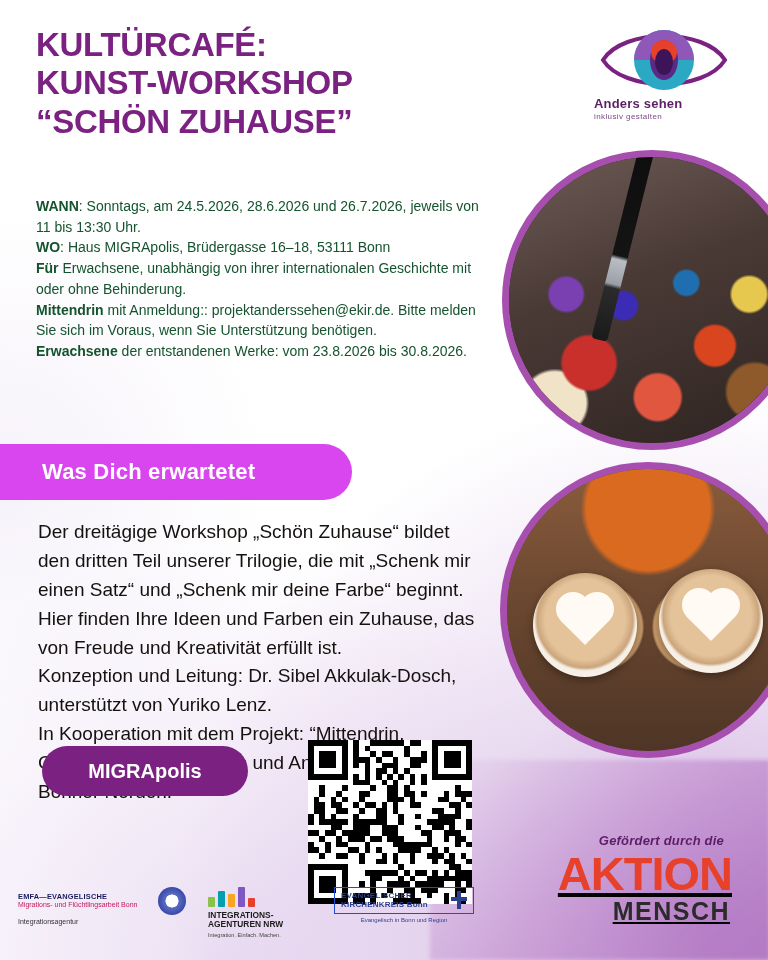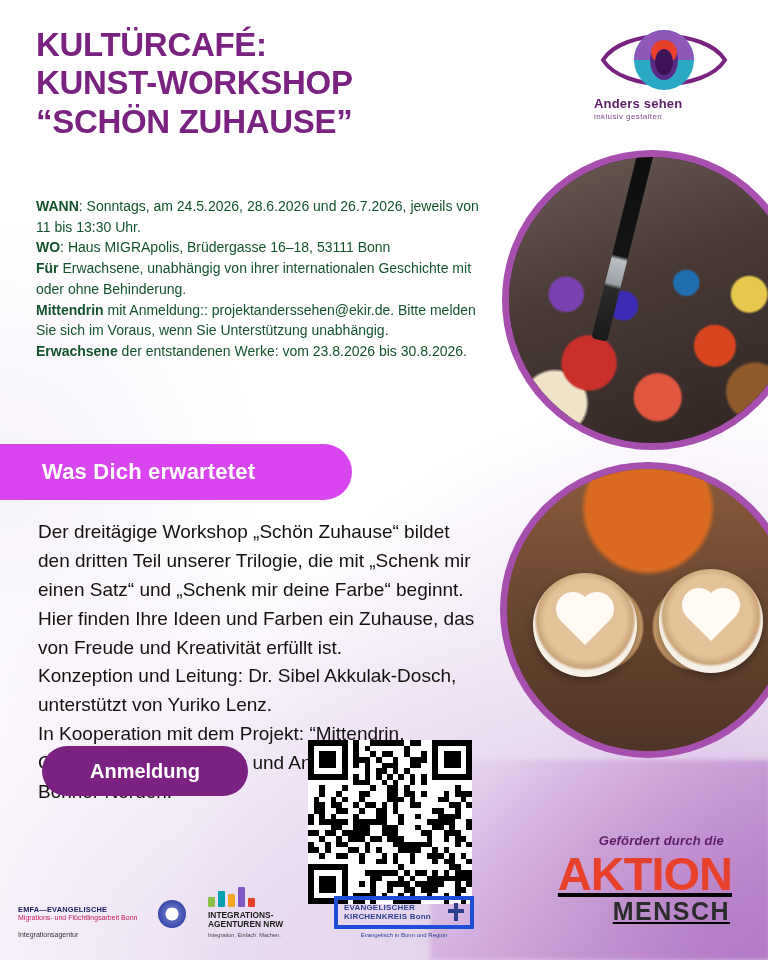--- a/index.html
+++ b/index.html
@@ -281,21 +281,20 @@
     margin-top: 2px;
     margin-right: 2px;
   }
 
   
   .partners {
     position: absolute;
     left: 18px;
     bottom: 22px;
     display: flex;
-    align-items: flex-end;
     gap: 22px;
   }
   .partner {
     background: rgba(255,255,255,0.0);
   }
   .p-emfa { width: 168px; }
   .p-emfa .row { display: flex; align-items: center; gap: 6px; }
   .p-emfa .txt1 { font-size: 7.4px; font-weight: bold; color: #1a1a5e; letter-spacing: 0.2px; line-height: 1.25; }
   .p-emfa .txt2 { font-size: 7px; color: #c2185b; line-height: 1.25; }
   .p-emfa .txt3 { font-size: 7px; color: #333; margin-top: 3px; }
@@ -303,21 +302,21 @@
     width: 28px; height: 28px; border-radius: 50%;
     background: radial-gradient(circle at 50% 50%, #ffffff 0 32%, #5c6bc0 34%, #3949ab 70%, #1a237e 100%);
     flex: 0 0 auto;
   }
   .p-ia { width: 104px; }
   .p-ia .bars { display: flex; align-items: flex-end; gap: 3px; height: 20px; margin-bottom: 4px; }
   .p-ia .bars i { display: block; width: 7px; border-radius: 1px; }
   .p-ia .t1 { font-size: 8.4px; font-weight: bold; color: #1b1b1b; line-height: 1.16; }
   .p-ia .t2 { font-size: 5.6px; color: #444; margin-top: 2px; }
   .p-ek { width: 140px; }
-  .p-ek .box { border: 4px solid #1d4ed8; padding: 3px 6px; display: flex; align-items: center; gap: 6px; }
+  .p-ek .box { border: 1px solid #1d4ed8; padding: 3px 6px; display: flex; align-items: center; gap: 6px; }
   .p-ek .t1 { font-size: 8px; font-weight: bold; color: #2b3f8f; line-height: 1.2; letter-spacing: 0.2px; }
   .p-ek .cross { width: 16px; height: 18px; position: relative; flex: 0 0 auto; }
   .p-ek .cross:before { content:""; position:absolute; left: 6px; top: 0; width: 4px; height: 18px; background: #2b3f8f; }
   .p-ek .cross:after { content:""; position:absolute; left: 0; top: 6px; width: 16px; height: 4px; background: #2b3f8f; }
   .p-ek .t2 { font-size: 6px; color: #2b3f8f; margin-top: 3px; text-align: center; }
 </style>
 </head>
 <body>
 
 <div class="poster">
@@ -357,38 +356,38 @@
       <div class="cup right">
           <div class="heart"></div>
         </div>
     </div>
   </div>
 
   <div class="info-block">
     <p><b>WANN</b><span>: Sonntags, am 24.5.2026, 28.6.2026 und 26.7.2026, jeweils von 11 bis 13:30 Uhr.</span></p>
     <p><b>WO</b><span>: Haus MIGRApolis, Brüdergasse 16–18, 53111 Bonn</span></p>
     <p><b>Für</b><span> Erwachsene, unabhängig von ihrer internationalen Geschichte mit oder ohne Behinderung.</span></p>
-    <p><b>Mittendrin</b><span> mit Anmeldung:: projektanderssehen@ekir.de. Bitte melden Sie sich im Voraus, wenn Sie Unterstützung unabhängig.</span></p>
+    <p><b>Mittendrin</b><span> mit Anmeldung:: projektanderssehen@ekir.de. Bitte melden Sie sich im Voraus, wenn Sie Unterstützung benötigen.</span></p>
     <p><b>Erwachsene</b><span> der entstandenen Werke: vom 23.8.2026 bis 30.8.2026.</span></p>
   </div>
 
   <div class="banner">
     <div class="banner-text">Was Dich erwartetet</div>
   </div>
 
   <div class="desc-block">
     <span>Der dreitägige Workshop „Schön Zuhause“ bildet den dritten Teil unserer Trilogie, die mit „Schenk mir einen Satz“ und „Schenk mir deine Farbe“ beginnt. Hier finden Ihre Ideen und Farben ein Zuhause, das von Freude und Kreativität erfüllt ist.</span>
     <br>
     <span>Konzeption und Leitung: Dr. Sibel Akkulak-Dosch, unterstützt von Yuriko Lenz.</span>
     <br>
     <span>In Kooperation mit dem Projekt: “Mittendrin. Gemeinsam gegen Hass und Antisemitismus im Bonner Norden.”</span>
   </div>
 
   <div class="cta">
-    <span class="cta-label">Anmeldung</span>
+    <span class="cta-label">MIGRApolis</span>
   </div>
 
   <div class="qr">
     <svg id="qr-svg" width="164" height="164" viewBox="0 0 29 29" shape-rendering="crispEdges">
       <rect width="29" height="29" fill="#ffffff"></rect>
       <g id="qr-cells" fill="#000000">
           <rect x="0" y="0" width="1" height="1"></rect>
           <rect x="1" y="0" width="1" height="1"></rect>
           <rect x="2" y="0" width="1" height="1"></rect>
           <rect x="3" y="0" width="1" height="1"></rect>

